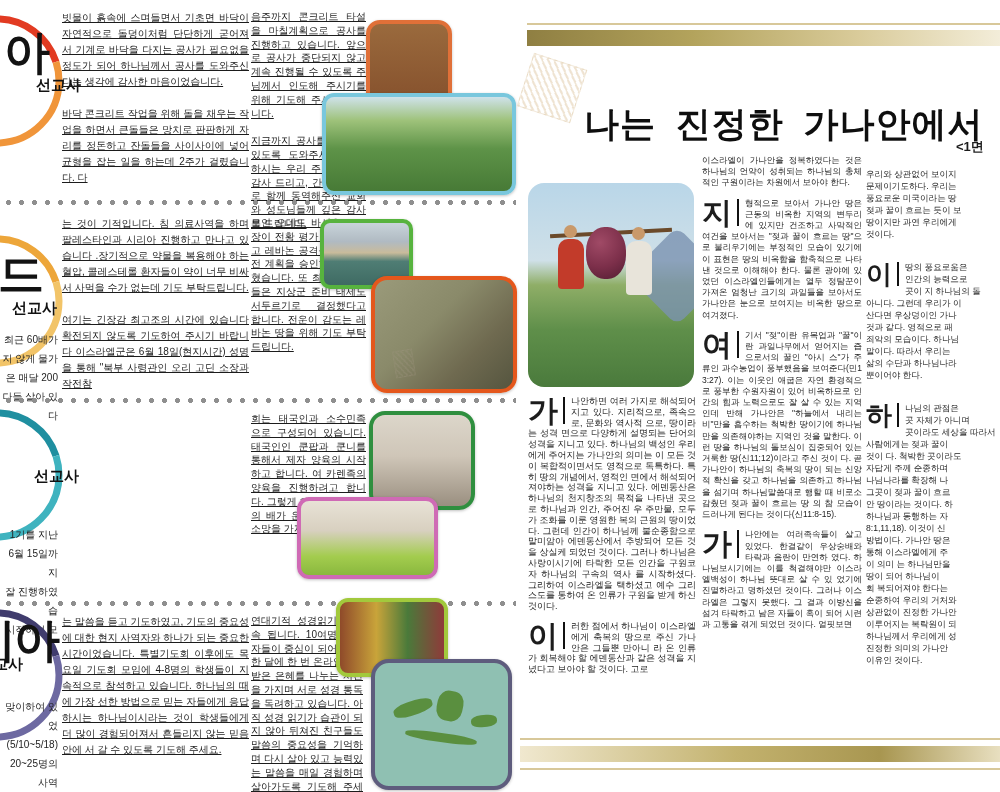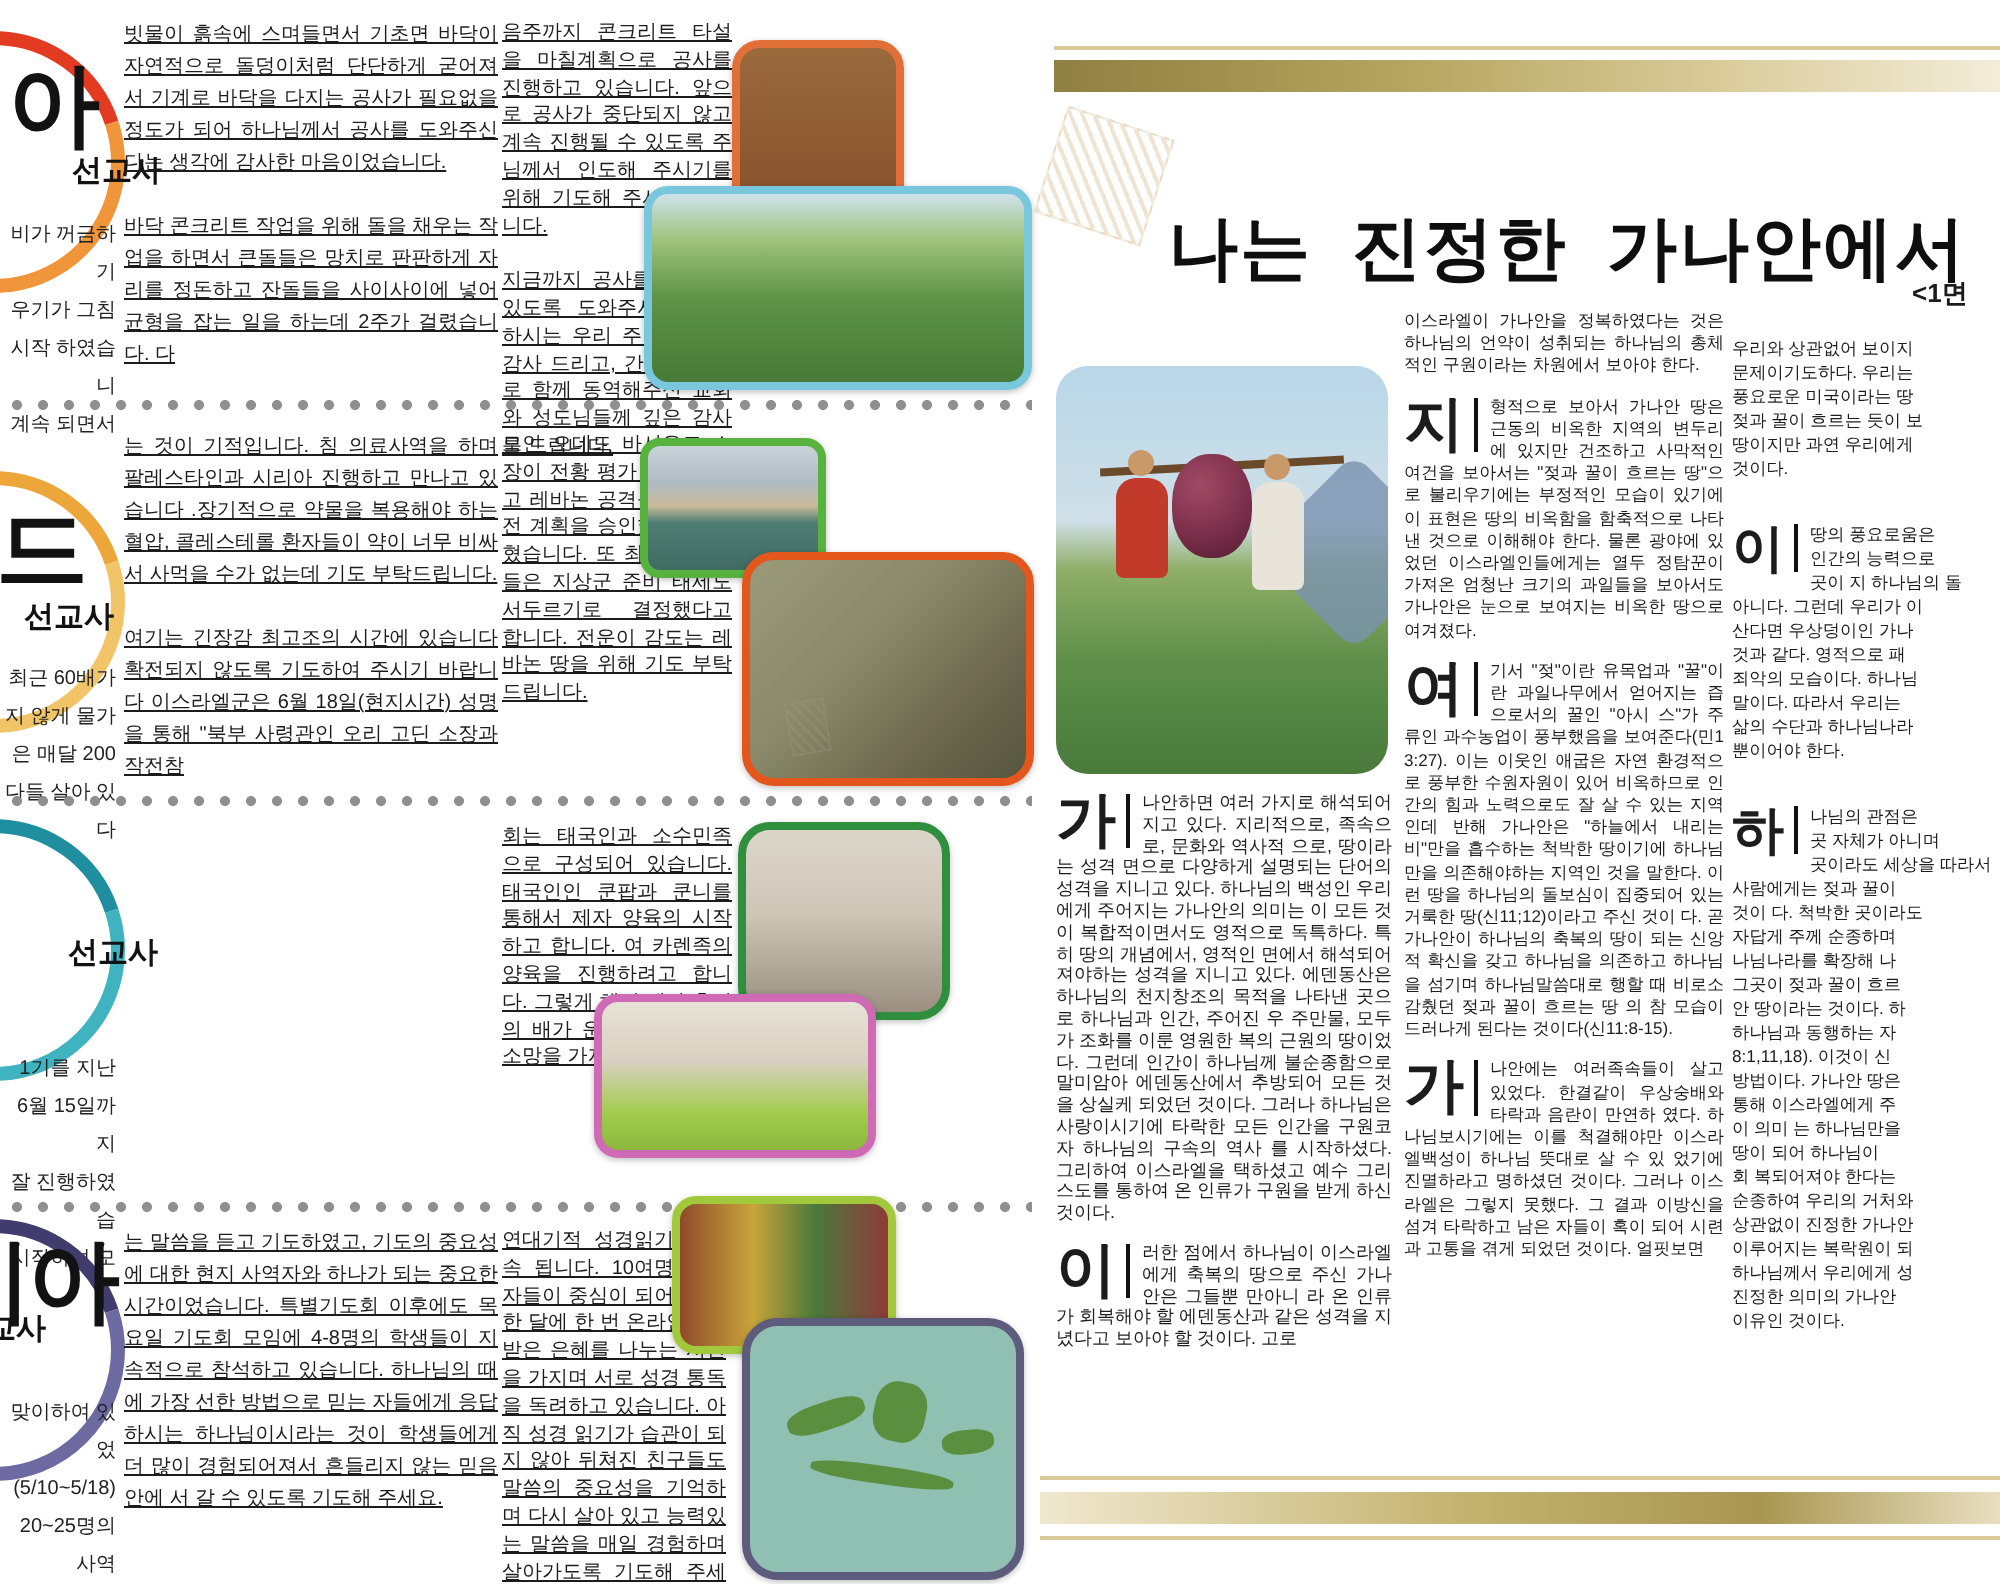--- a/index.html
+++ b/index.html
@@ -106,24 +106,20 @@
 <div class="page" data-name="newsletter-spread">
 
   <section class="lp" data-name="left-page">
 
     <svg class="ring r1" data-name="badge-ring-icon" viewBox="0 0 150 150">
       <circle cx="75" cy="75" r="62" fill="none" stroke="#e23b22" stroke-width="7" pathLength="100" stroke-dasharray="40 60" stroke-dashoffset="-55"></circle>
       <circle cx="75" cy="75" r="62" fill="none" stroke="#f0953a" stroke-width="7" pathLength="100" stroke-dasharray="30 70" stroke-dashoffset="-95"></circle>
     </svg>
     <div class="bname n1" data-name="badge-country-name">아</div>
     <div class="brole ro1" data-name="badge-role-label">선교사</div>
-    <div class="cola a1" data-name="clipped-left-column">비가 꺼금하기
-우기가 그침
-시작 하였습니
-계속 되면서</div>
     <div class="colb b1 kt" data-name="report-body-column">빗물이 흙속에 스며들면서 기초면 바닥이 자연적으로 돌덩이처럼 단단하게 굳어져서 기계로 바닥을 다지는 공사가 필요없을 정도가 되어 하나님께서 공사를 도와주신다는 생각에 감사한 마음이었습니다.
 
 바닥 콘크리트 작업을 위해 돌을 채우는 작업을 하면서 큰돌들은 망치로 판판하게 자리를 정돈하고 잔돌들을 사이사이에 넣어 균형을 잡는 일을 하는데 2주가 걸렸습니다. 다</div>
     <div class="colc c1 kt" data-name="report-body-column">음주까지 콘크리트 타설을 마칠계획으로 공사를 진행하고 있습니다. 앞으로 공사가 중단되지 않고 계속 진행될 수 있도록 주님께서 인도해 주시기를 위해 기도해 주시기 원합니다.
 
 지금까지 공사를 잘 할수 있도록 도와주시며 섭리하시는 우리 주님께 먼저 감사 드리고, 간절한 기도로 함께 동역해주신 교회와 성도님들께 깊은 감사를 드립니다.</div>
     <div class="photo p11" data-name="construction-site-photo"></div>
     <div class="photo p12" data-name="field-work-photo"></div>
 
     <div class="dots d1" data-name="dotted-separator"></div>

